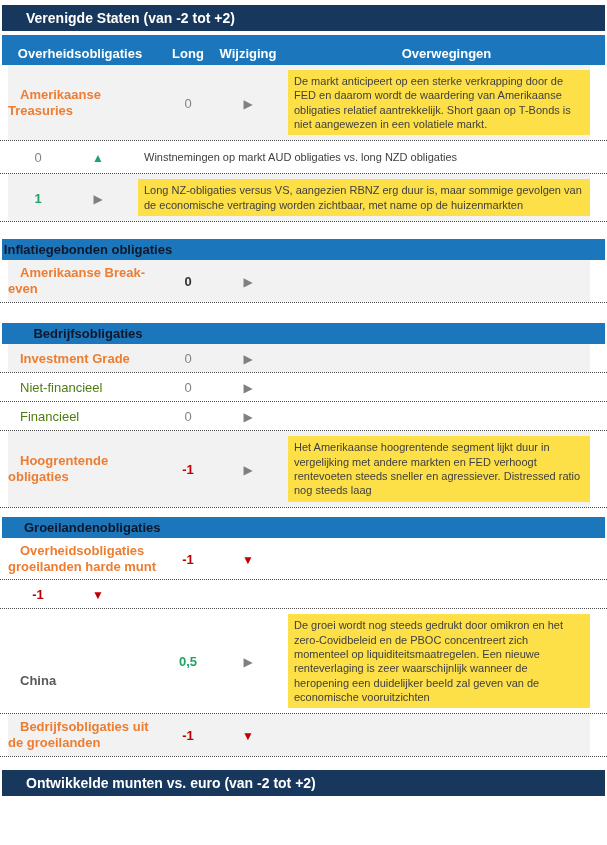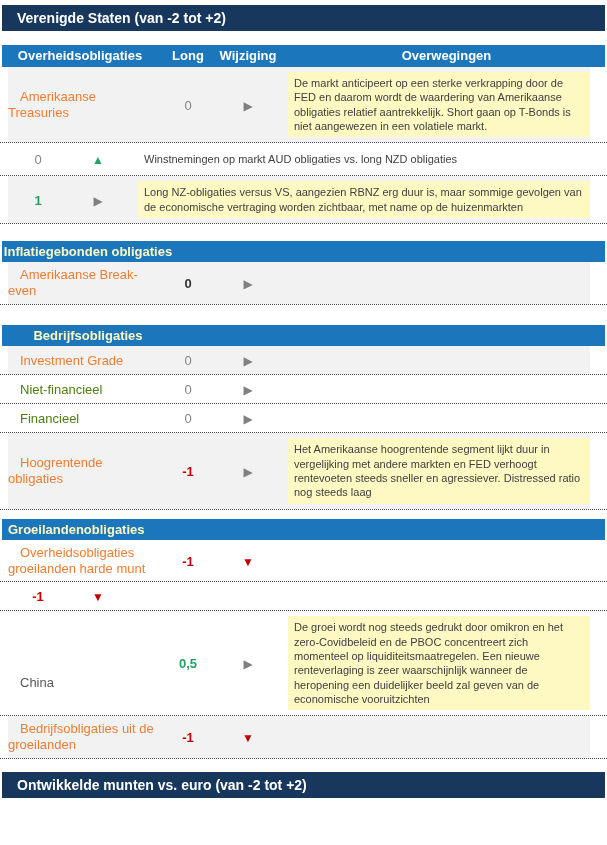--- a/index.html
+++ b/index.html
@@ -1,55 +1,55 @@
 <!DOCTYPE html>
 <html><head>
 <meta charset="utf-8">
 <style>
   html,body{margin:0;padding:0;background:#fff;}
   body{width:607px;font-family:"Liberation Sans",sans-serif;-webkit-font-smoothing:antialiased;}
   .report{width:607px;min-height:845px;box-sizing:border-box;padding-top:5px;background:#fff;}
 
   .bar{margin:0 2px;box-sizing:border-box;}
-  .bar.navy{background:#17375D;color:#fff;font-weight:bold;font-size:14px;padding:5px 15px;margin-bottom:14px;}
-  .bar.blue{background:#1B76BC;color:#fef9c3;font-weight:bold;font-size:13px;padding:3px 0;}
+  .bar.navy{background:#17375D;color:#fff;font-weight:bold;font-size:14px;padding:5px 24px;margin-bottom:4px;}
+  .bar.blue{background:#1B76BC;color:#0f172a;font-weight:bold;font-size:13px;padding:3px 0;}
   .bar.blue .narrow{display:block;width:172px;text-align:center;line-height:1.18;}
-  .bar.blue .wide{display:block;padding-left:6px;}
+  .bar.blue .wide{display:block;padding-left:22px;}
 
-  .colhead{display:flex;background:#1B76BC;color:#fff;font-weight:bold;font-size:13px;padding:3px 0 4px 0;margin:0 2px;justify-content:flex-end;}
+  .colhead{display:flex;background:#1B76BC;color:#fff;font-weight:bold;font-size:13px;padding:11px 0 4px 0;margin:0 2px;justify-content:flex-end;}
   .colhead>div{text-align:center;box-sizing:border-box;}
   .colhead .c1{width:156px;}
   .colhead .c4{flex:1;padding-left:10px;}
 
   .rowline{border-bottom:1px dotted #4a4a4a;}
   .row{display:flex;align-items:center;margin:0 17px 0 8px;padding:5px 0;box-sizing:border-box;}
   .row.shade{background:#F2F2F2;}
   .c1{width:150px;box-sizing:border-box;}
   .c2{width:60px;text-align:center;}
   .c3{width:60px;text-align:center;}
   .c4{flex:1;padding-left:10px;box-sizing:border-box;}
 
-  .label{display:block;font-size:13px;font-weight:normal;line-height:1.22;text-indent:12px;}
+  .label{display:block;font-size:13px;font-weight:bold;line-height:1.22;text-indent:12px;}
   .lab-orange{color:#ED7D31;}
   .lab-dark{color:#4d7c0f;font-weight:normal;}
-  .lab-gray{color:#595959;font-weight:normal;margin-top:40px;}
+  .lab-gray{color:#595959;font-weight:bold;margin-top:40px;}
 
   .score{font-size:13px;}
   .sc-gray{color:#848484;}
   .sc-green{color:#21A366;font-weight:bold;}
   .sc-red{color:#C00000;font-weight:bold;}
   .sc-dark{color:#333333;font-weight:bold;}
 
   .arrow{font-size:12px;line-height:1;}
   .ar-gray{color:#808080;}
   .ar-green{color:#21A366;}
   .ar-red{color:#C00000;}
 
   .consider{font-size:11px;color:#404040;line-height:1.3;padding:4px 6px;}
-  .consider.box{background:#fef9c3;}
+  .consider.box{background:#fde047;}
 </style>
 </head>
 <body>
 
 <div class="report">
     <div class="bar navy"><span>Verenigde Staten (van -2 tot +2)</span></div>
     <div class="colhead">
       <div class="c1"><span>Overheidsobligaties</span></div>
       <div class="c2"><span>Long</span></div>
       <div class="c3"><span>Wijziging</span></div>

